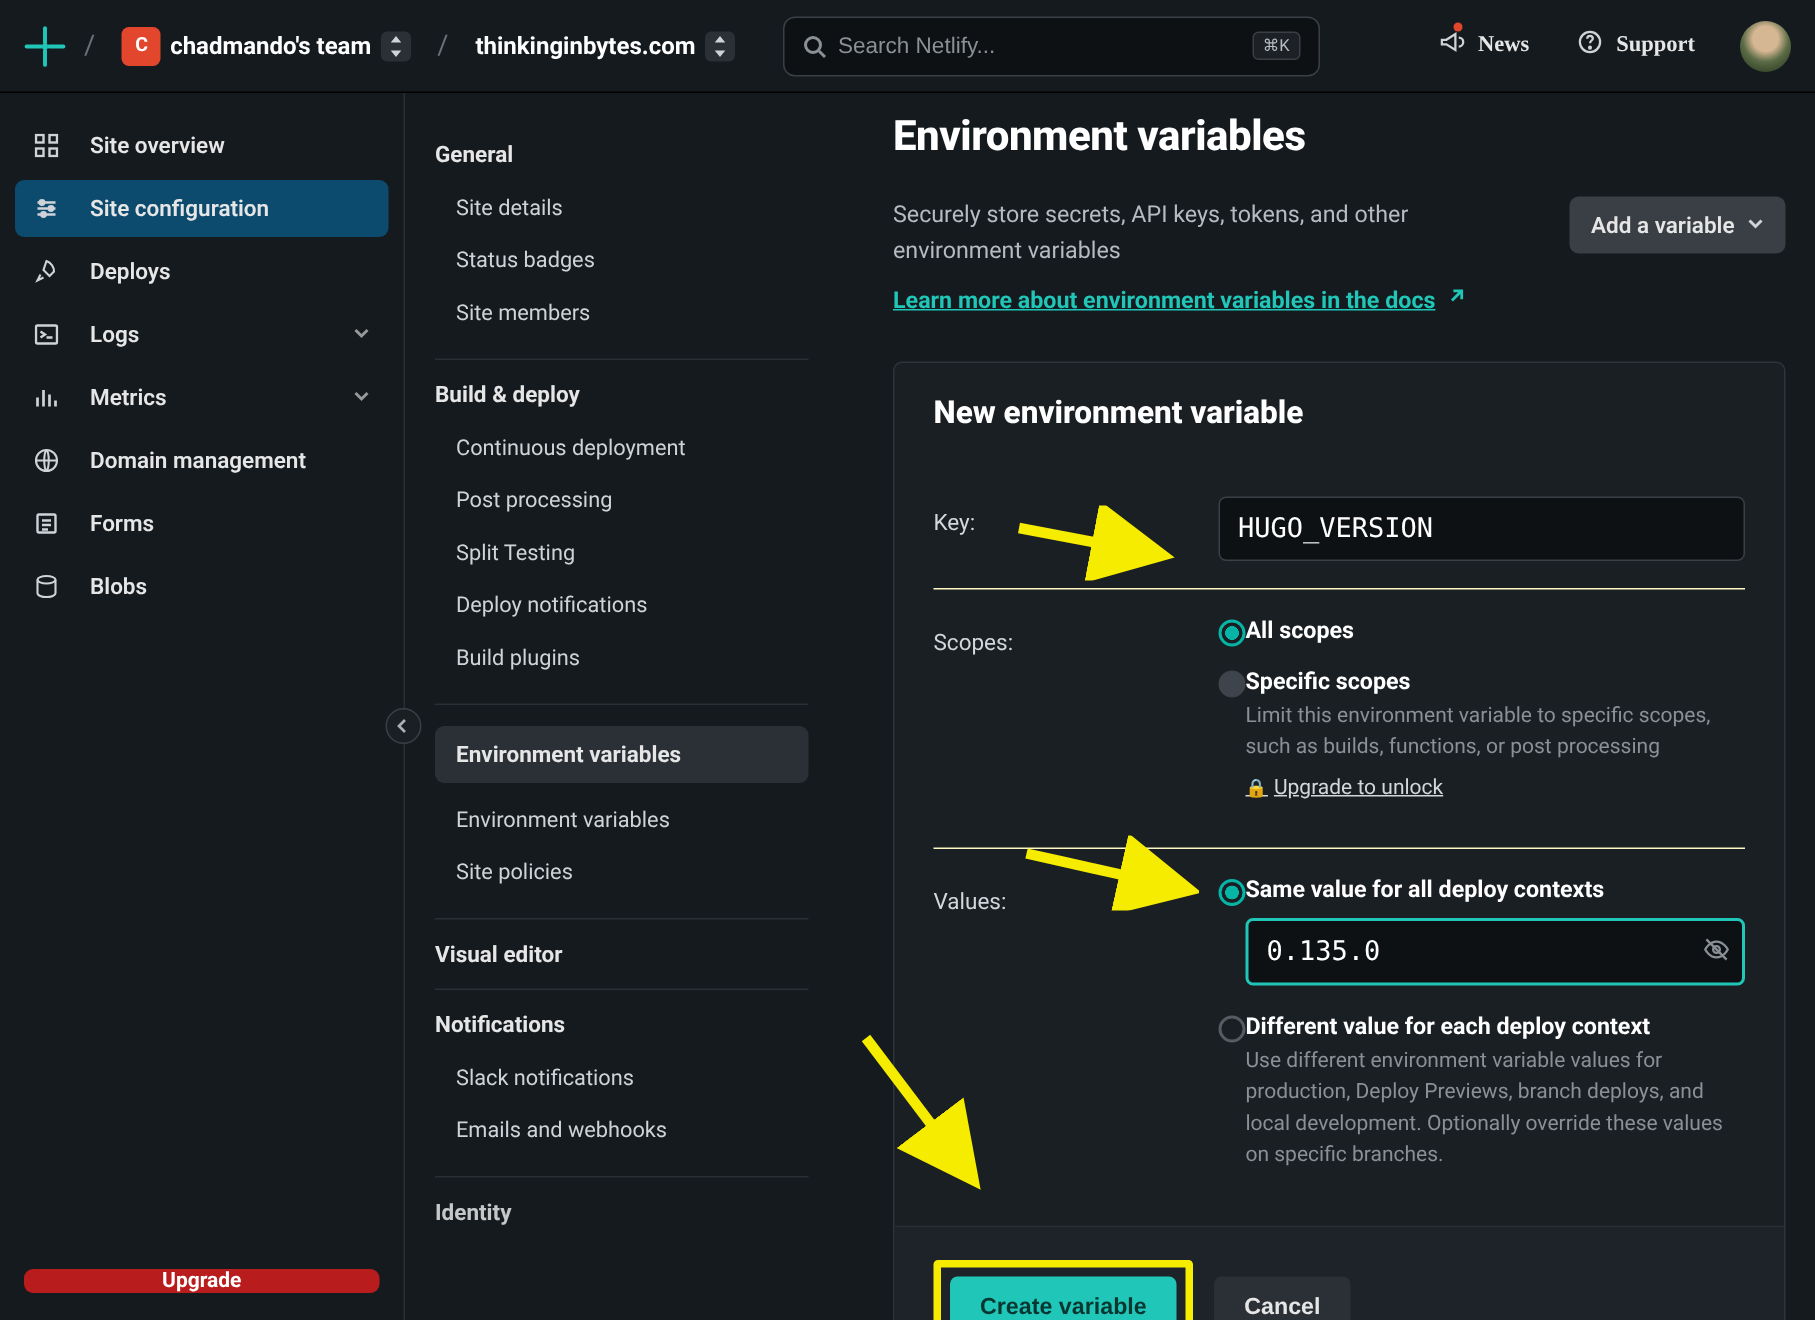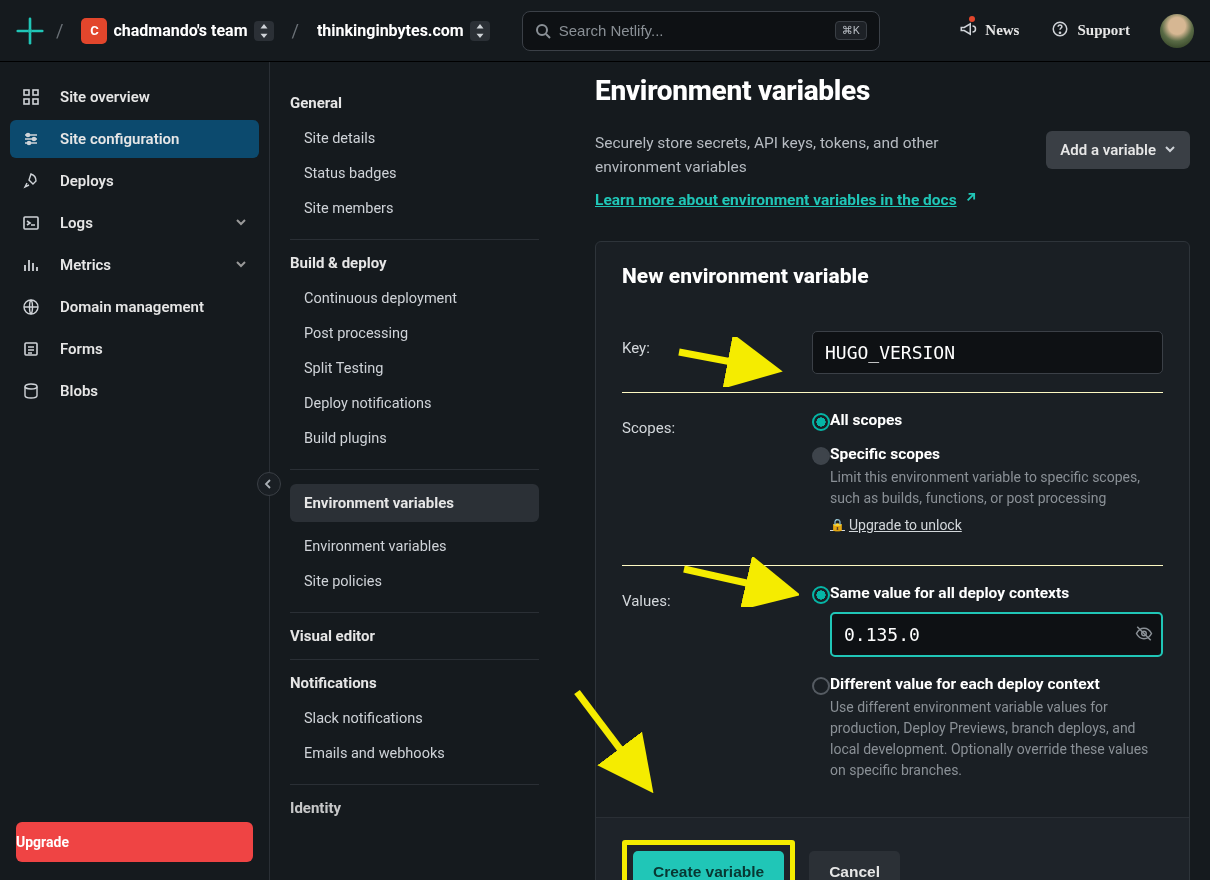--- a/index.html
+++ b/index.html
@@ -154,24 +154,25 @@
     font-size: 15px;
     cursor: pointer;
     margin-bottom: 4px;
   }
   .nav-item.active { background: #0c4a6e; }
   .nav-item .chev { margin-left: auto; color:#999; }
   .nav-icon { width: 18px; height: 18px; display:flex; align-items:center; justify-content:center; color:#cfd3d8; }
 
   .leftnav-spacer { flex: 1; }
   .upgrade-btn {
-    background: #ef4444;
+    background: #b91c1c;
     color: #fff;
     font-weight: 700;
-    padding: 12px 0;
+    text-align: center;
+    padding: 0 0;
     border-radius: 6px;
     margin: 8px 6px;
     cursor: pointer;
   }
 
   .collapse-handle {
     position: absolute;
     right: -12px;
     top: 410px;
     width: 24px;

